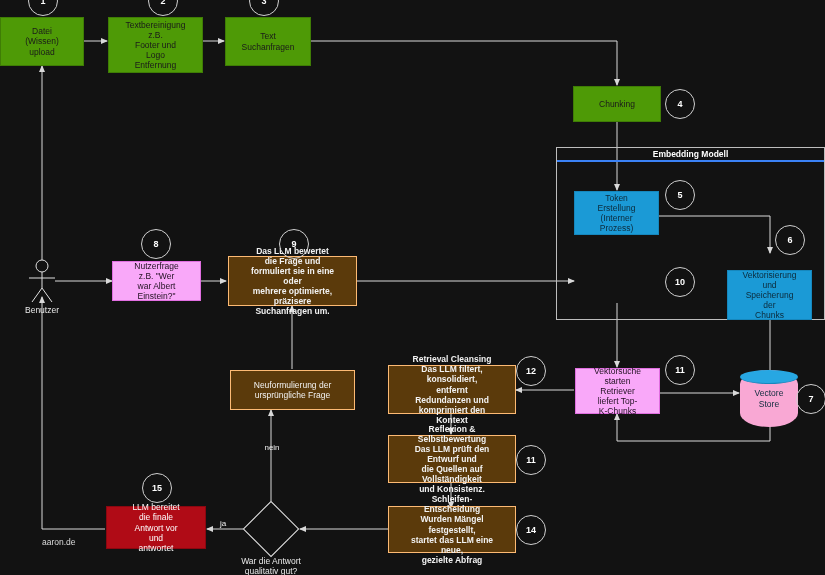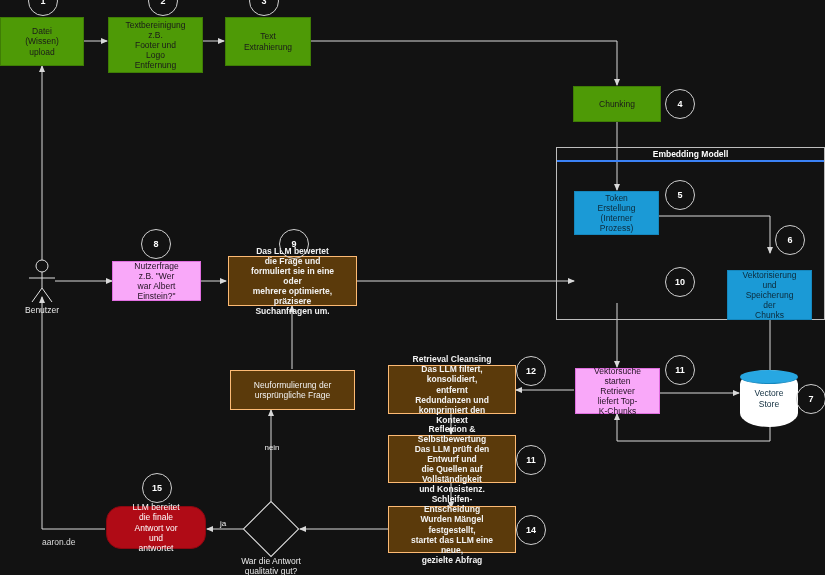--- a/index.html
+++ b/index.html
@@ -21,21 +21,21 @@
 
   .badge{position:absolute;width:28px;height:28px;border-radius:50%;
          border:1px solid #cfcfcf;color:#ffffff;font-size:9px;font-weight:bold;
          display:flex;align-items:center;justify-content:center;background:transparent;}
 
   .group{position:absolute;border:1px solid #bdbdbd;background:transparent;box-sizing:border-box;}
   .group-title{position:absolute;left:0;top:0;width:100%;height:14px;
                border-bottom:2px solid #3b82f6;color:#ffffff;font-size:8.5px;font-weight:bold;
                display:flex;align-items:center;justify-content:center;box-sizing:border-box;}
 
-  .cyl{position:absolute;background:#ffffff;border-radius:50%/14px;color:#0d2b3c;
+  .cyl{position:absolute;background:#f9a8d4;border-radius:50%/14px;color:#0d2b3c;
        font-size:8.5px;display:flex;align-items:center;justify-content:center;text-align:center;
        line-height:1.2;}
   .cyl:before{content:"";position:absolute;left:0;top:0;width:100%;height:14px;
        border-radius:50%;background:#27a7e2;border-bottom:1px solid #1687bd;box-sizing:border-box;}
   .cyl .lbl{position:relative;z-index:2;}
 
   .diamond{position:absolute;background:transparent;border:1px solid #e8e8e8;
            transform:rotate(45deg);box-sizing:border-box;}
 
   .free-text{position:absolute;color:#e9e9e9;font-size:8.5px;text-align:center;line-height:1.2;}
@@ -113,21 +113,21 @@
   </div>
 
   <div class="node n-green" style="left:108px;top:17px;width:95px;height:56px;">
     <span class="lbl">Textbereinigung z.B.<br>Footer und Logo<br>Entfernung</span>
   </div>
   <div class="badge" style="left:148px;top:-14px;">
     <span>2</span>
   </div>
 
   <div class="node n-green" style="left:225px;top:17px;width:86px;height:49px;">
-    <span class="lbl">Text Extrahierung</span>
+    <span class="lbl">Text Suchanfragen</span>
   </div>
   <div class="badge" style="left:249px;top:-14px;">
     <span>3</span>
   </div>
 
   <div class="node n-green" style="left:573px;top:86px;width:88px;height:36px;">
     <span class="lbl">Chunking</span>
   </div>
   <div class="badge" style="left:665px;top:89px;">
     <span>4</span>
@@ -193,21 +193,21 @@
     <span>11</span>
   </div>
 
   <div class="node n-brown" style="left:388px;top:506px;width:128px;height:47px;">
     <span class="lbl">Schleifen-Entscheidung<br>Wurden Mängel festgestellt,<br>startet das LLM eine neue,<br>gezielte Abfrag</span>
   </div>
   <div class="badge" style="left:516px;top:515px;">
     <span>14</span>
   </div>
 
-  <div class="node n-red" style="left:106px;top:506px;width:100px;height:43px;border-radius:15px;">
+  <div class="node n-red" style="left:106px;top:506px;width:100px;height:43px;">
     <span class="lbl">LLM bereitet die finale<br>Antwort vor und<br>antwortet</span>
   </div>
   <div class="badge" style="left:142px;top:473px;">
     <span>15</span>
   </div>
 
   <div class="node n-brown thin" style="left:230px;top:370px;width:125px;height:40px;">
     <span class="lbl">Neuformulierung der<br>ursprüngliche Frage</span>
   </div>
 

